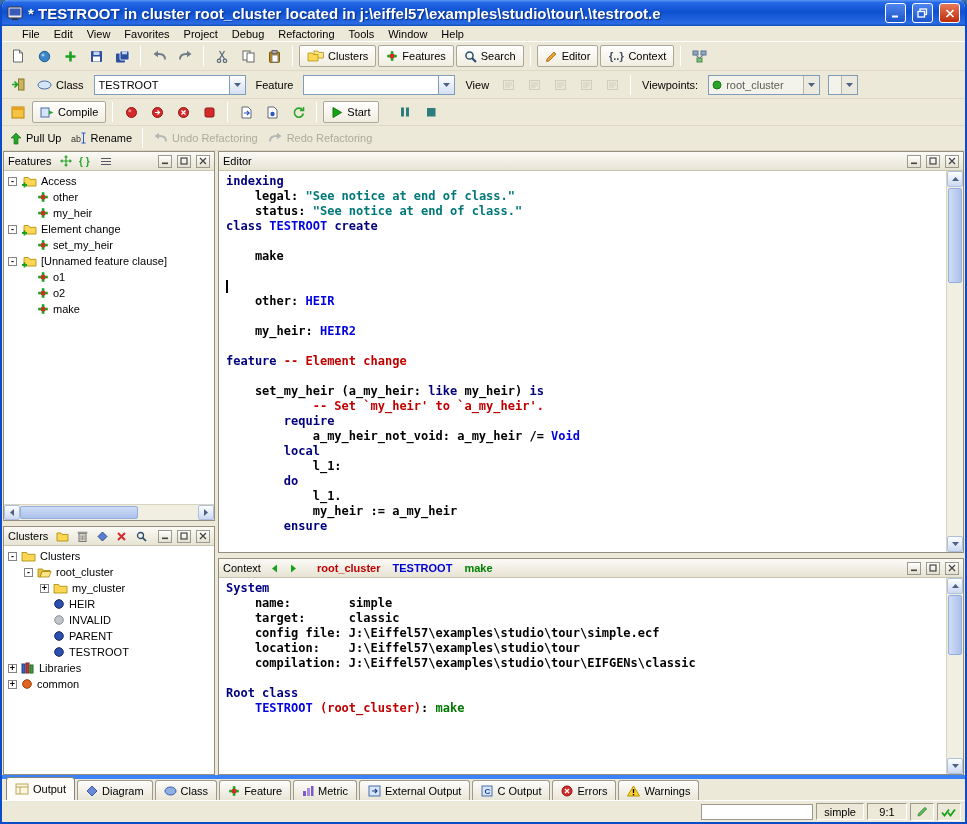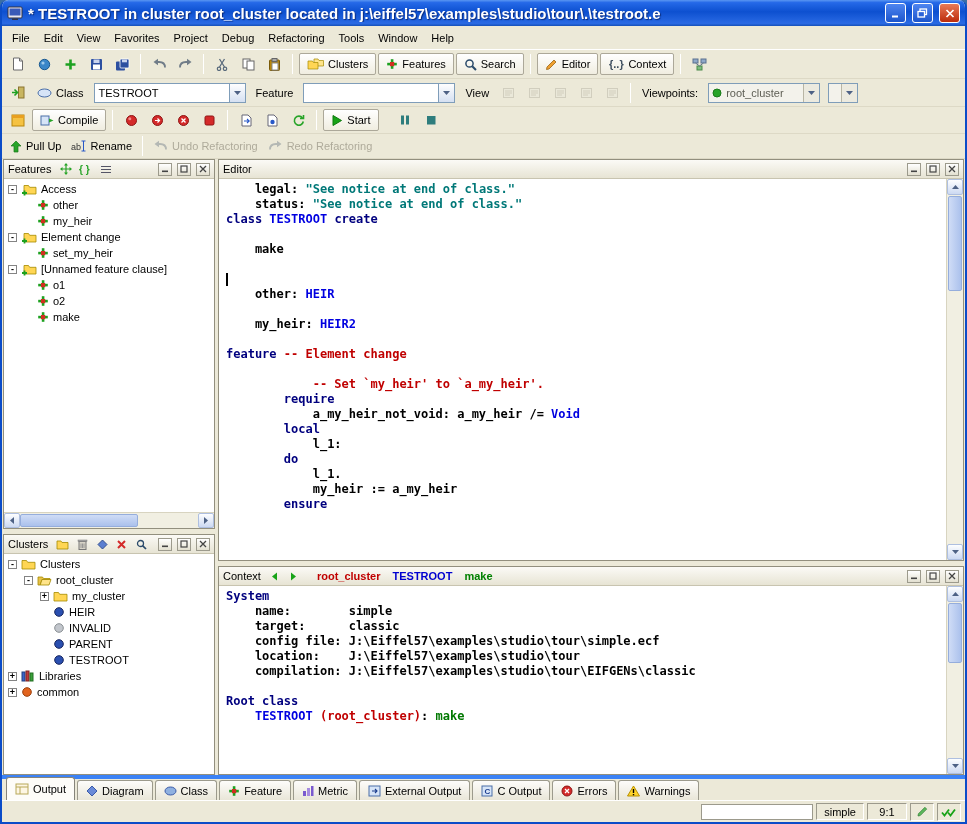--- a/index.html
+++ b/index.html
@@ -6,21 +6,21 @@
 html,body{width:967px;height:824px;overflow:hidden}
 body{font-family:"Liberation Sans","DejaVu Sans",sans-serif;font-size:11px;background:#3A6EA5;color:#000}
 .window{position:absolute;inset:0;display:flex;flex-direction:column;background:#ECE9D8;border:2px solid #0B4CC8;border-top:none;border-radius:8px 8px 0 0;overflow:hidden}
 
 .titlebar{height:26px;flex:none;display:flex;align-items:center;padding:0 5px;gap:5px;background:linear-gradient(180deg,#5A96F2 0%,#2569E8 10%,#0D50D0 45%,#2A6AE4 90%,#1550B8 100%);border-radius:6px 6px 0 0;color:#fff;font-weight:bold;font-size:15px;text-shadow:1px 1px 1px #0A2A7A}
 .title-text{flex:1;white-space:nowrap;overflow:hidden}
 .winbtn{width:21px;height:20px;flex:none;border:1px solid #fff;border-radius:3px;display:flex;align-items:center;justify-content:center;margin-left:1px}
 .winbtn.minb,.winbtn.maxb{background:linear-gradient(#4E85F0,#1C55CC)}
 .winbtn.closeb{background:linear-gradient(#E87A58,#BC2C0C)}
 
-.menubar{height:24px;flex:none;display:flex;align-items:center;background:#ECE9D8;border-bottom:1px solid #fff;padding-left:3px}
+.menubar{height:16px;flex:none;display:flex;align-items:center;background:#ECE9D8;border-bottom:1px solid #fff;padding-left:13px}
 .menu-item{padding:3px 7px;cursor:default}
 .toolbar{flex:none;display:flex;align-items:center;background:#ECE9D8;padding:0 4px;gap:2px;border-bottom:1px solid #DDD9C6}
 .tb1{height:29px}.tb2{height:28px}.tb3{height:27px}.tb4{height:25px}
 .tbtn{height:22px;min-width:24px;padding:8px 3px;display:inline-flex;align-items:center;justify-content:center;gap:4px;border:1px solid transparent;border-radius:2px}
 .tbtn.framed{border-color:#ACA899;background:linear-gradient(#FFFFFF,#F0EDE0);padding:0 7px}
 .tbtn.disabled{opacity:.9}
 .tbtn.disabled .lbl{color:#A8A494}
 .tbtn.disabled .icon{opacity:.5}
 .tsep{width:1px;height:20px;background:#ACA899;border-right:1px solid #FFF;margin:0 4px;flex:none}
 .lbl{font-size:11px;white-space:nowrap}
@@ -905,33 +905,35 @@
           <span class="phwin">
               <span class="icon">
                 <svg width="8" height="8">
                   <path d="M1 1 L7 7 M7 1 L1 7" stroke="#444" stroke-width="1.3"></path>
                 </svg>
               </span>
             </span>
         </div>
         <div class="editor-body">
           <div class="code">
+              <div class="code-line"><span class="sg-kw">indexing</span></div>
               <div class="code-line"><span class="sg-p">    legal: </span><span class="sg-str">"See notice at end of class."</span></div>
               <div class="code-line"><span class="sg-p">    status: </span><span class="sg-str">"See notice at end of class."</span></div>
               <div class="code-line"><span class="sg-kw">class </span><span class="sg-cls">TESTROOT </span><span class="sg-kw">create</span></div>
               <div class="code-line">&nbsp;</div>
               <div class="code-line"><span class="sg-p">    make</span></div>
               <div class="code-line">&nbsp;</div>
               <div class="code-line"><span class="cursor"></span></div>
               <div class="code-line"><span class="sg-p">    other: </span><span class="sg-cls">HEIR</span></div>
               <div class="code-line">&nbsp;</div>
               <div class="code-line"><span class="sg-p">    my_heir: </span><span class="sg-cls">HEIR2</span></div>
               <div class="code-line">&nbsp;</div>
               <div class="code-line"><span class="sg-kw">feature </span><span class="sg-cmt">-- Element change</span></div>
               <div class="code-line">&nbsp;</div>
+              <div class="code-line"><span class="sg-p">    set_my_heir (a_my_heir: </span><span class="sg-kw">like</span><span class="sg-p"> my_heir) </span><span class="sg-kw">is</span></div>
               <div class="code-line"><span class="sg-cmt">            -- Set `my_heir' to `a_my_heir'.</span></div>
               <div class="code-line"><span class="sg-p">        </span><span class="sg-kw">require</span></div>
               <div class="code-line"><span class="sg-p">            a_my_heir_not_void: a_my_heir /= </span><span class="sg-cls">Void</span></div>
               <div class="code-line"><span class="sg-p">        </span><span class="sg-kw">local</span></div>
               <div class="code-line"><span class="sg-p">            l_1:</span></div>
               <div class="code-line"><span class="sg-p">        </span><span class="sg-kw">do</span></div>
               <div class="code-line"><span class="sg-p">            l_1.</span></div>
               <div class="code-line"><span class="sg-p">            my_heir := a_my_heir</span></div>
               <div class="code-line"><span class="sg-p">        </span><span class="sg-kw">ensure</span></div>
             </div>

